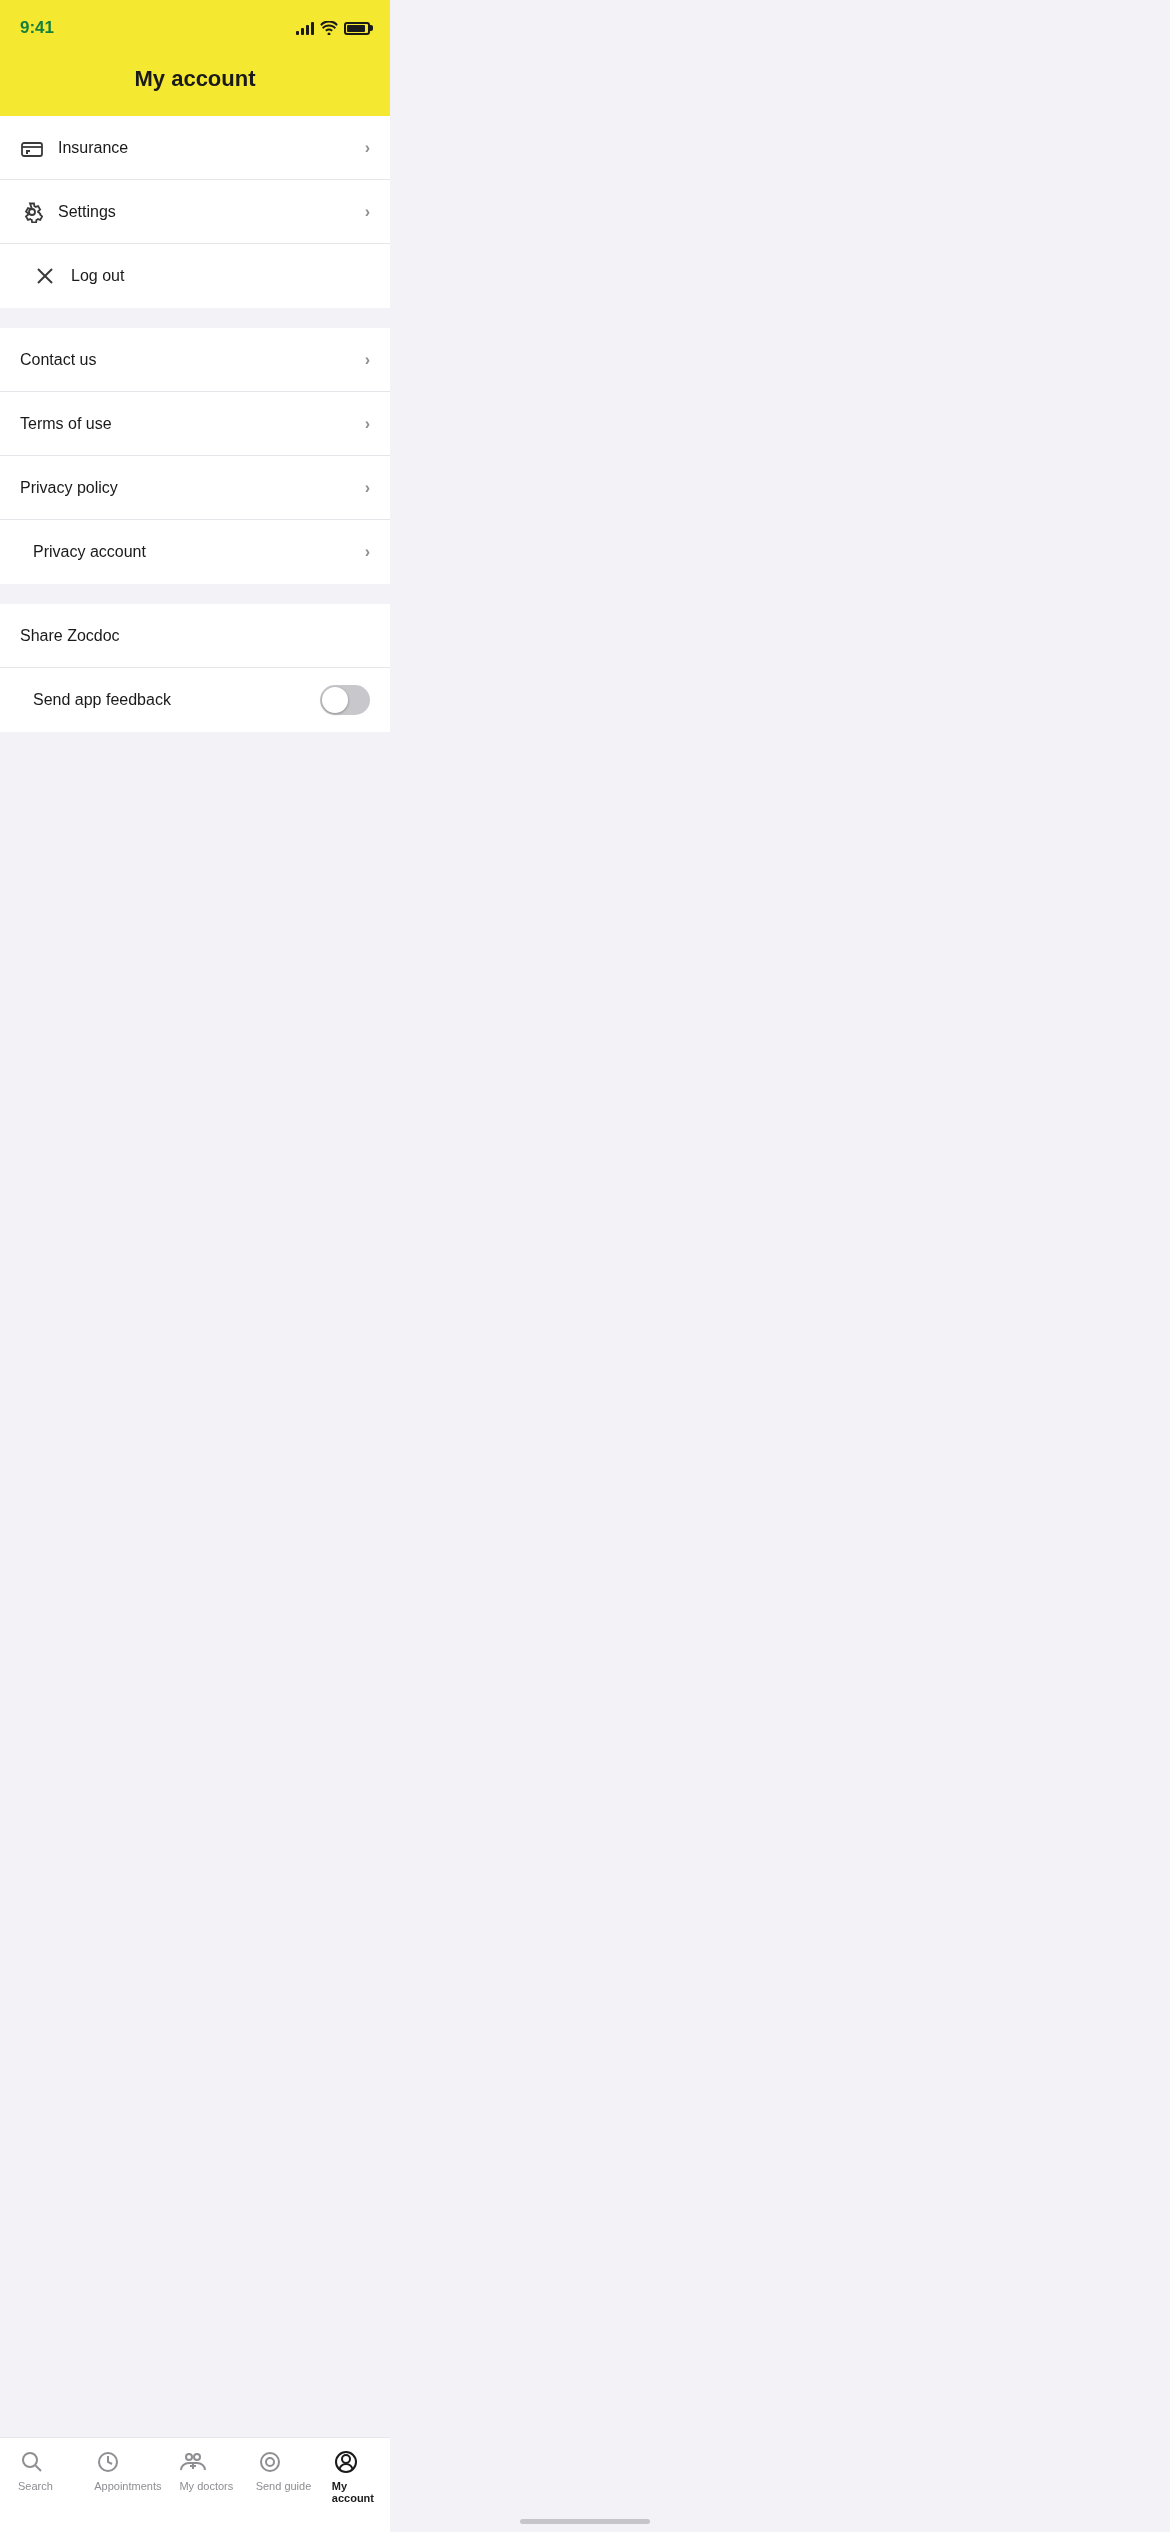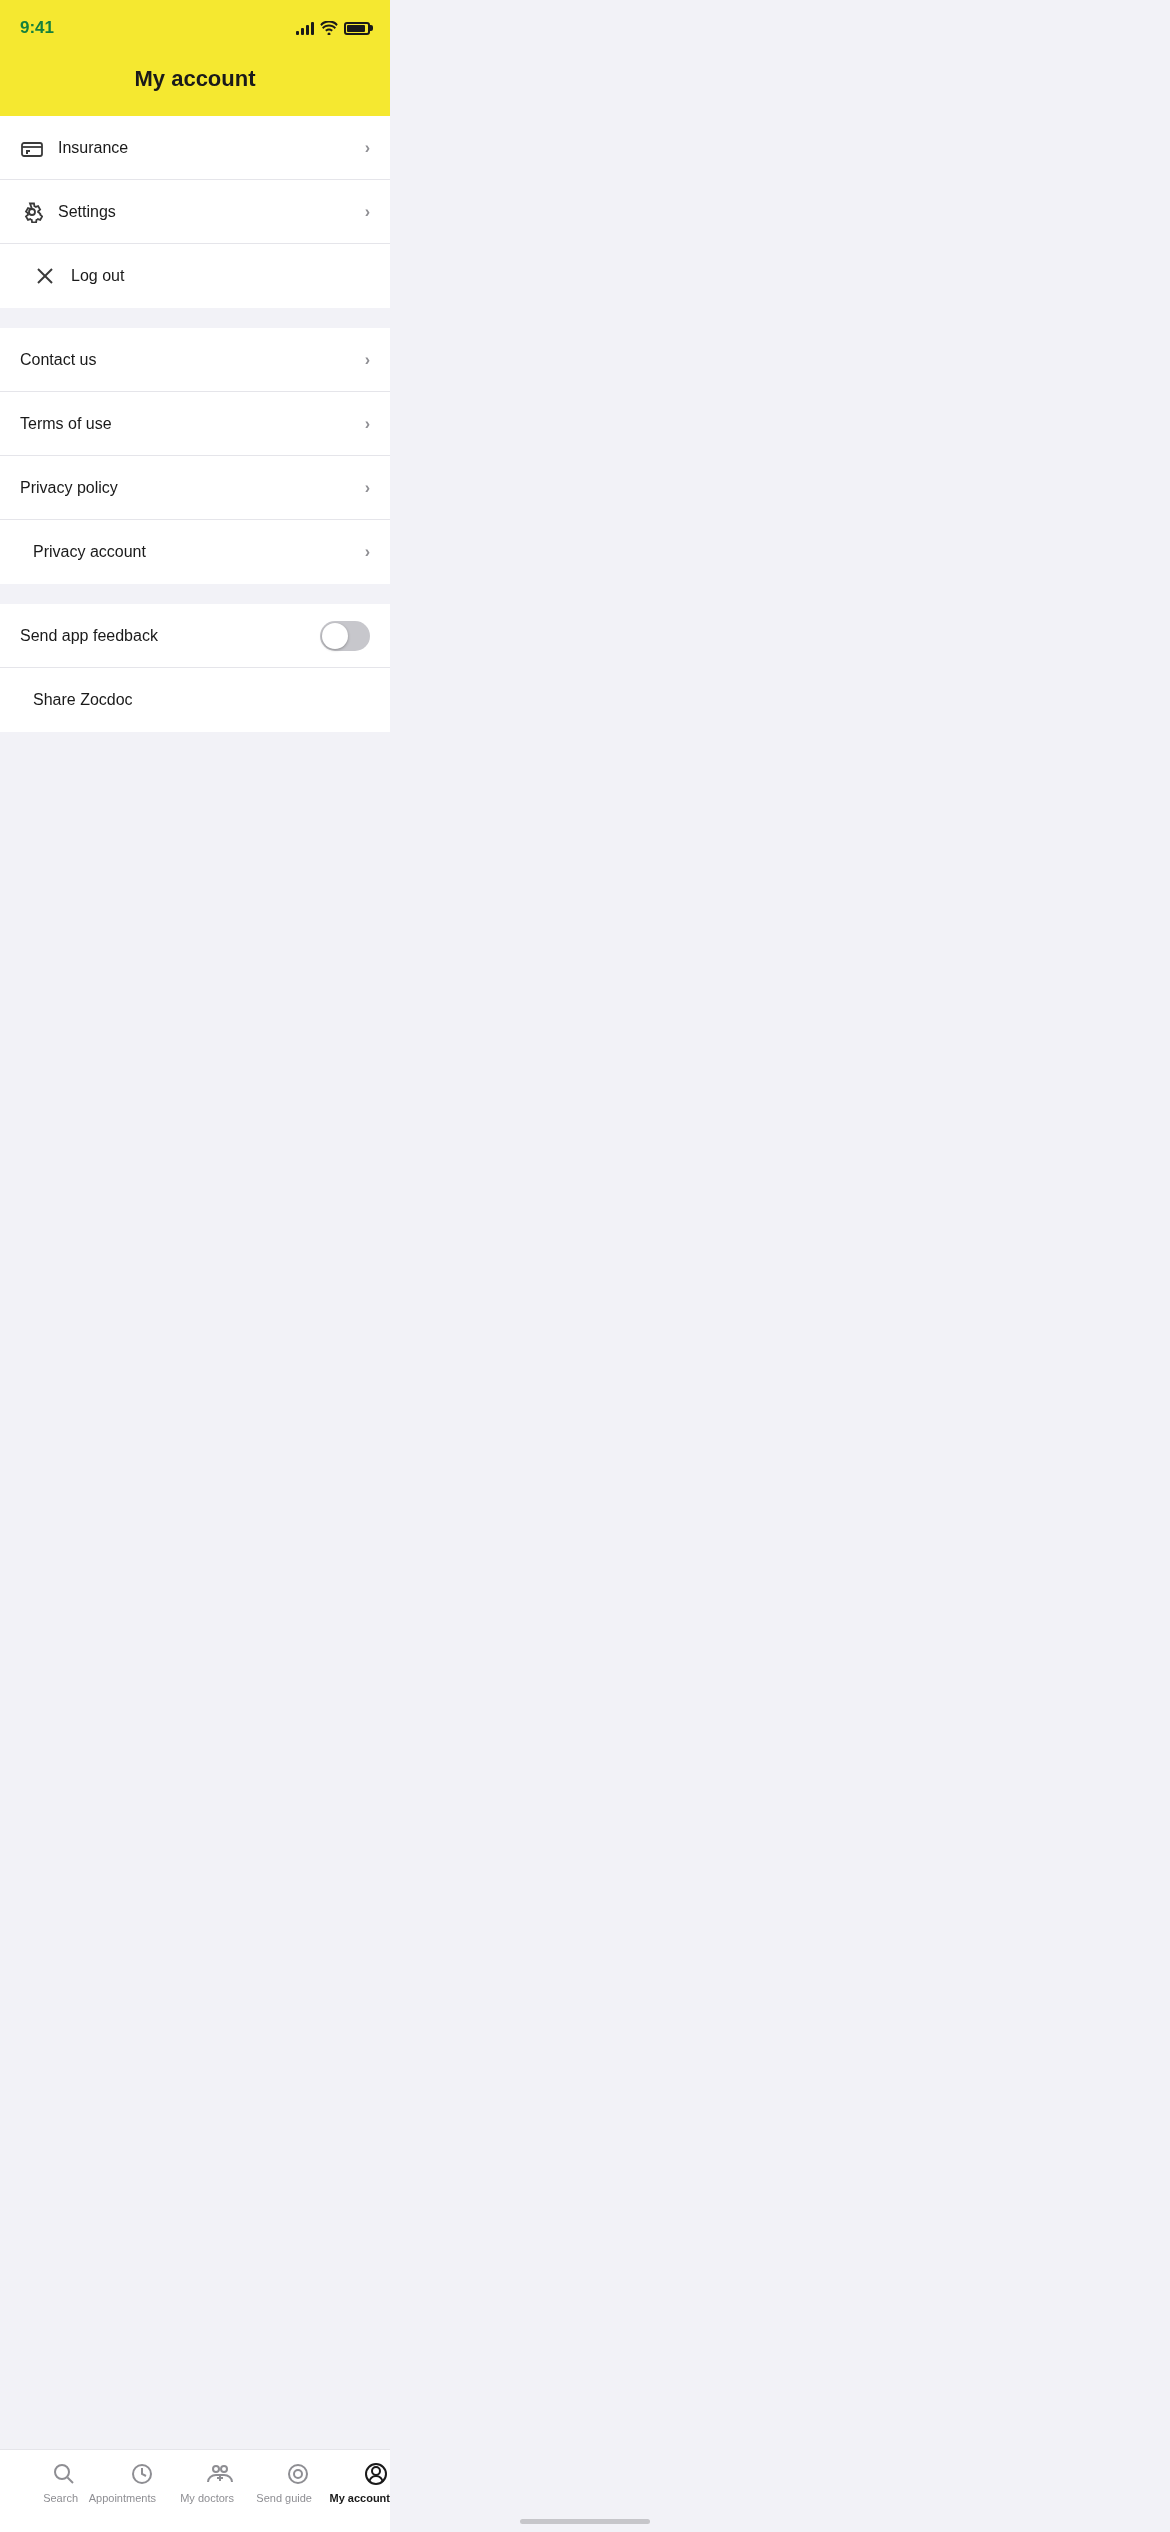--- a/index.html
+++ b/index.html
@@ -184,23 +184,24 @@
       display: flex;
       align-items: flex-start;
       padding-top: 10px;
       padding-bottom: 28px;
     }
 
     .nav-item {
       flex: 1;
       display: flex;
       flex-direction: column;
-      align-items: flex-end;
+      align-items: flex-start;
       gap: 4px;
       cursor: pointer;
+      margin-left: 18px;
     }
 
     .nav-icon {
       width: 28px;
       height: 28px;
       display: flex;
       align-items: center;
       justify-content: center;
     }
 
@@ -339,30 +340,30 @@
       <span class="chevron-icon">›</span>
     </div>
 
   </div>
 
   <div class="menu-separator"></div>
 
   <div class="menu-section">
 
     <div class="menu-item">
+      <span class="menu-label">Share Zocdoc</span>
+    </div>
+
+    <div class="menu-item">
       <span class="menu-label">Send app feedback</span>
       <div class="toggle-container">
         <div class="toggle">
           <div class="toggle-knob"></div>
         </div>
       </div>
-    </div>
-
-    <div class="menu-item">
-      <span class="menu-label">Share Zocdoc</span>
     </div>
 
   </div>
 
 </div>
 
 <div class="bottom-nav">
 
   <div class="nav-item">
     <div class="nav-icon">

